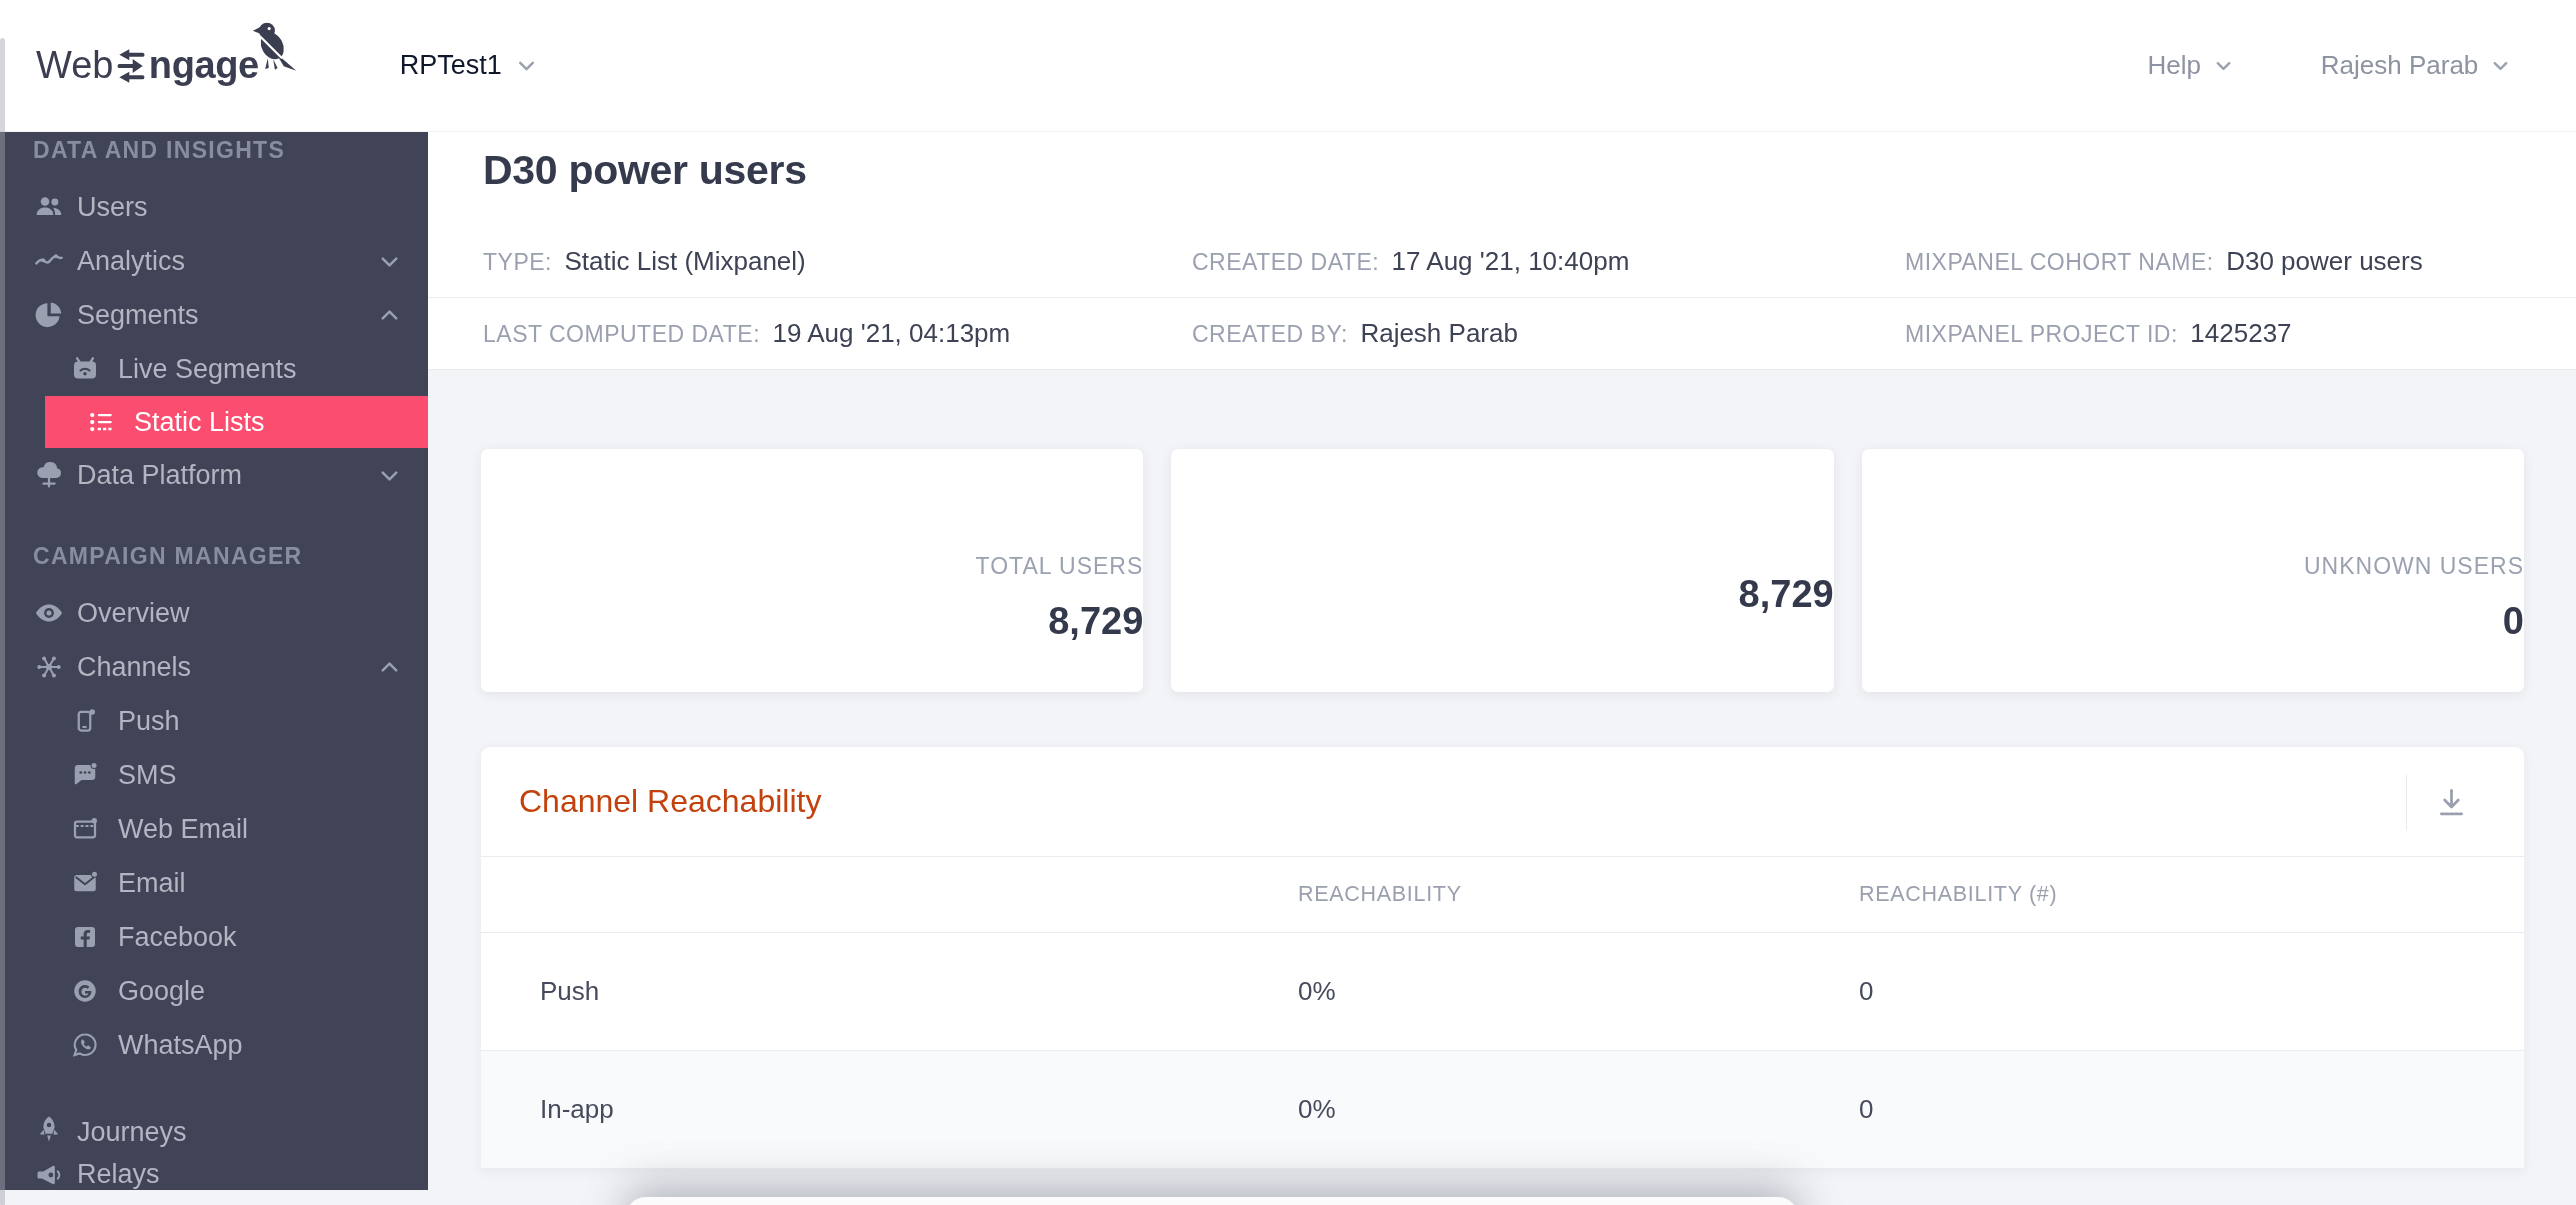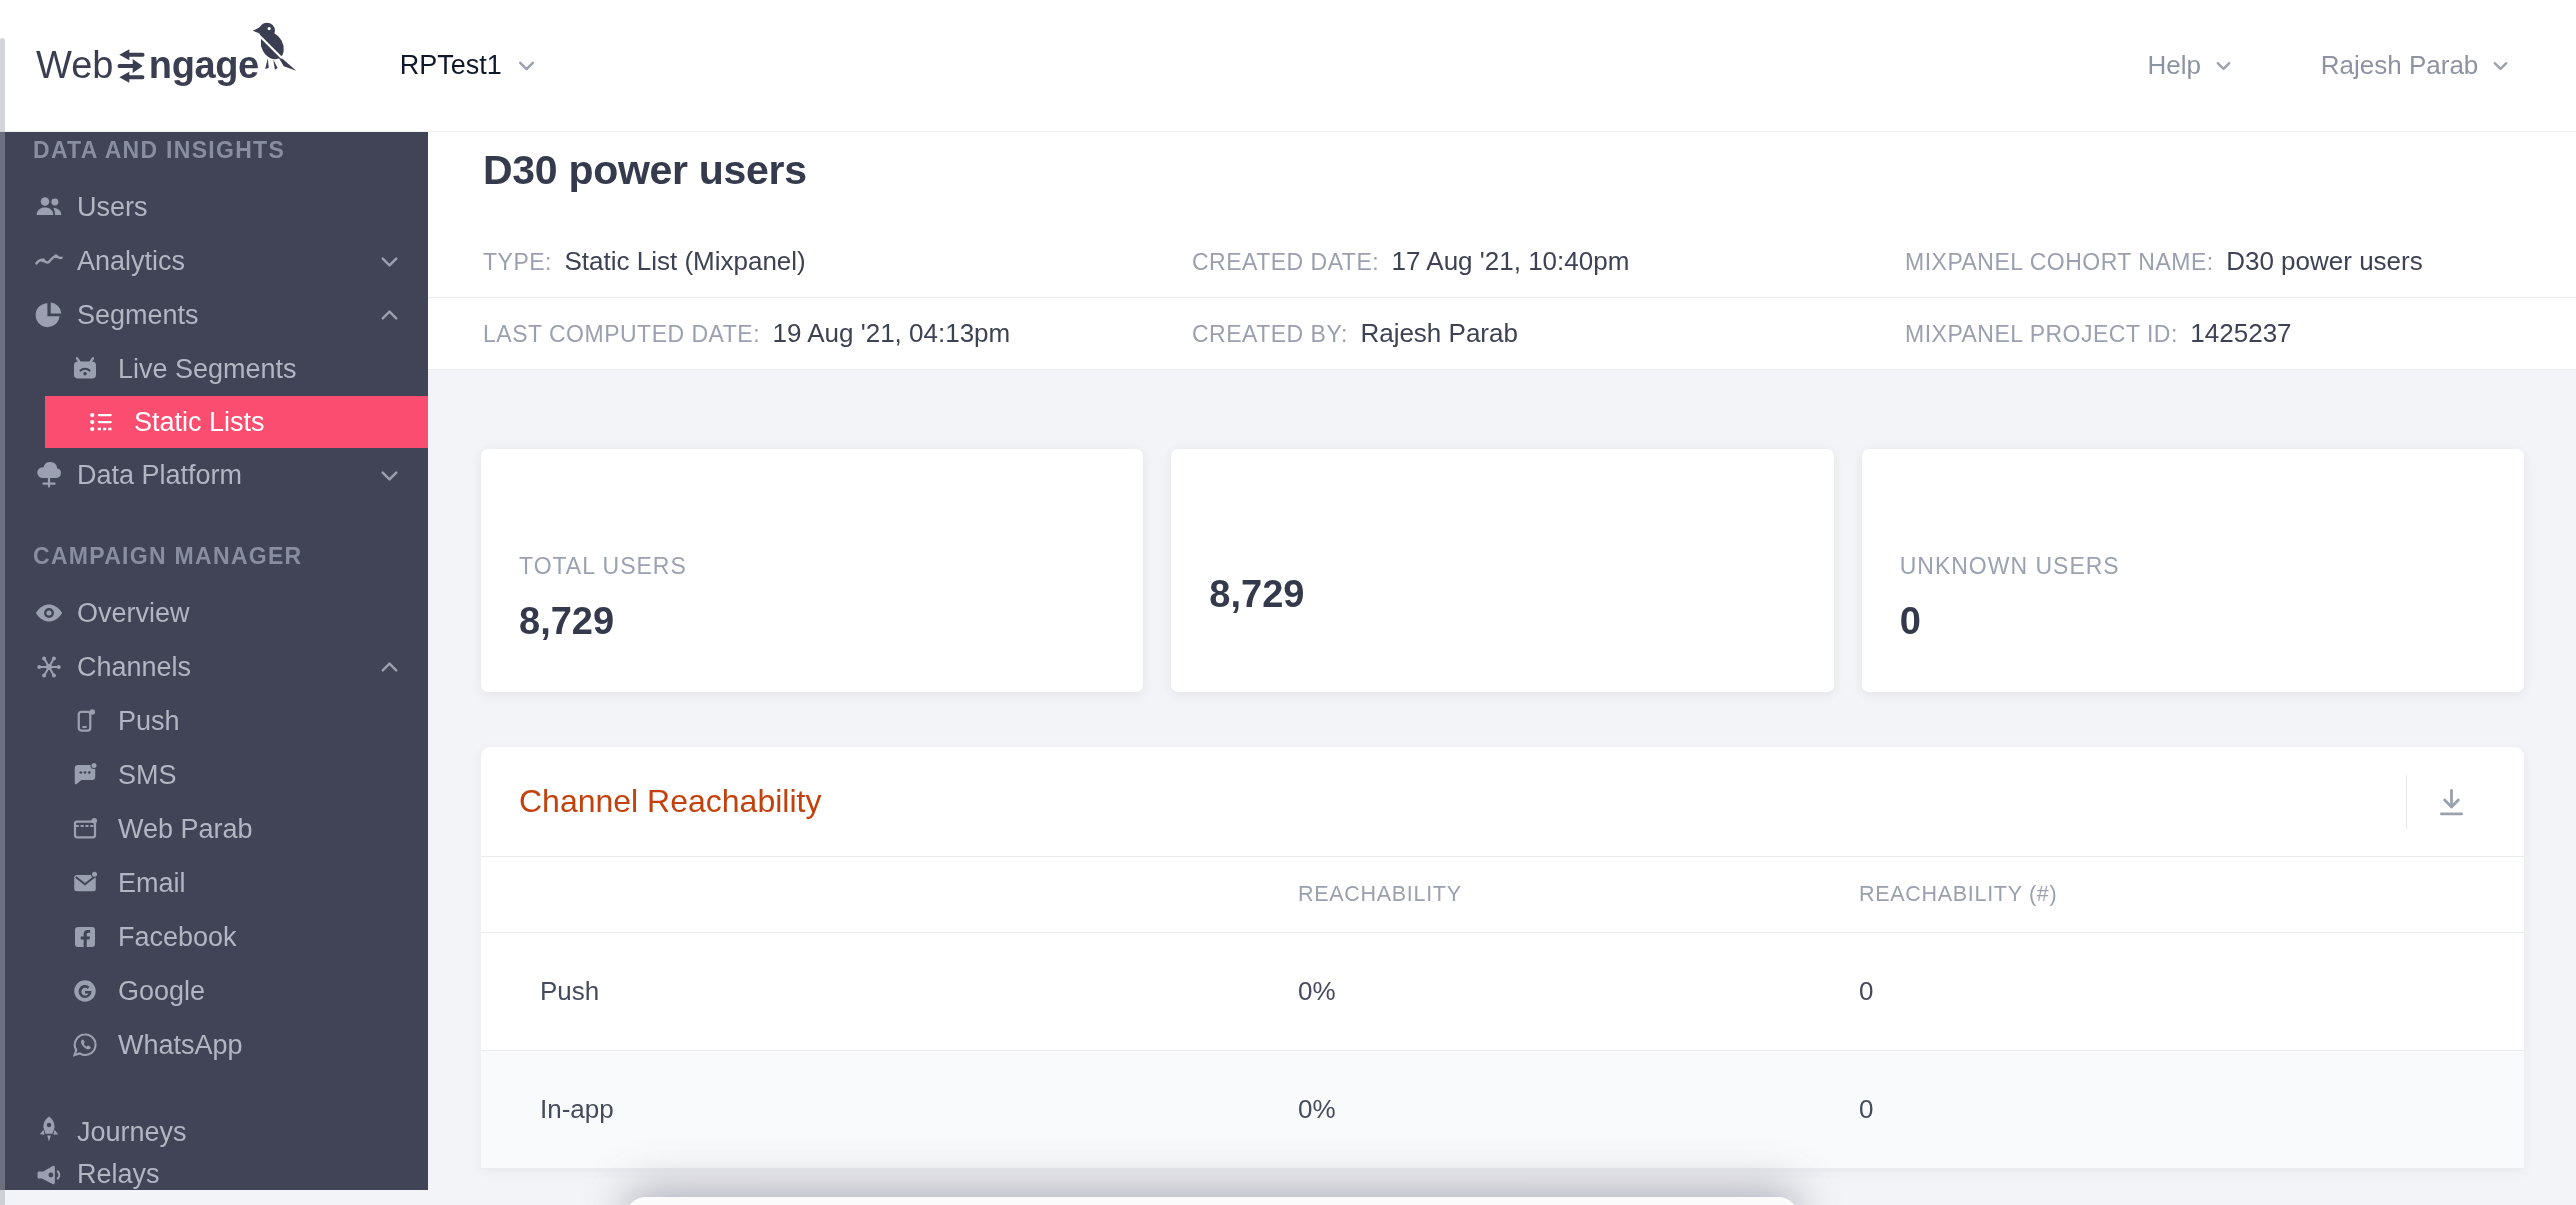--- a/index.html
+++ b/index.html
@@ -56,21 +56,21 @@
   .page-title{ font-size:41px; font-weight:700; color:#353b4d;
     padding:39px 0 32px 55px; letter-spacing:-0.3px; }
   .meta-row{ height:72px; display:flex; align-items:center; padding-left:55px;
     border-bottom:0.9px solid var(--line); background:#fff;gap:29px; }
   .meta-col{ display:flex; align-items:baseline; gap:12.5px; }
   .meta-col.c1{ width:680px; } .meta-col.c2{ width:684px; }
   .meta-label{ font-size:23px; color:#9aa0af; font-weight:500; letter-spacing:0.5px; }
   .meta-value{ font-size:26px; color:#3d4254; }
 
   .content{ padding:79px 52px 0 53px; position:relative; }
-  .stat-cards{ display:flex; gap:28px; }
+  .stat-cards{ display:flex; gap:28px;text-align:right; }
   .card{ flex:1; height:243px; background:#fff; border-radius:7.2px;
     box-shadow:0 2.7px 10.7px rgba(50,55,75,.08); padding:104px 0 0 38px; }
   .card-label{ font-size:23px; color:#9aa1b0; letter-spacing:1px; font-weight:500; }
   .card-value{ font-size:38px; font-weight:600; color:#343a4c; margin-top:19.7px; }
 
   .panel{ margin-top:55px; background:#fff; border-radius:9px 9px 0 0;
     box-shadow:0 2.7px 10.7px rgba(50,55,75,.06); position:relative; }
   .panel-header{ height:110px; display:flex; align-items:center; position:relative;
     border-bottom:0.9px solid var(--line); }
   .panel-title{ font-size:32px; font-weight:500; color:#c2410c; margin-left:38px; }
@@ -304,21 +304,21 @@
   </div>
 
   <div class="side-item side-sub">
     <span class="ibox">
       <svg width="30" height="30" viewBox="0 0 24 24">
         <rect x="4" y="6" width="16" height="12.6" rx="1.6" fill="none" stroke="currentColor" stroke-width="1.8"></rect>
         <path d="M4.6 9.6h14.8" stroke="currentColor" stroke-width="1.5" stroke-dasharray="2.4 1.5"></path>
         <circle cx="19.4" cy="5.4" r="2.2" fill="currentColor"></circle>
       </svg>
     </span>
-    <span class="lbl">Web Parab</span>
+    <span class="lbl">Web Email</span>
   </div>
 
   <div class="side-item side-sub">
     <span class="ibox">
       <svg width="30" height="30" viewBox="0 0 24 24">
         <rect x="3.4" y="5.6" width="17.2" height="13" rx="2" fill="currentColor"></rect>
         <path d="M4.6 7.2l7.4 5.8 7.4-5.8" stroke="#414456" stroke-width="1.6" fill="none"></path>
         <circle cx="19.6" cy="5" r="2.8" fill="#414456"></circle>
           <circle cx="19.6" cy="5" r="2" fill="currentColor"></circle>
       </svg>

